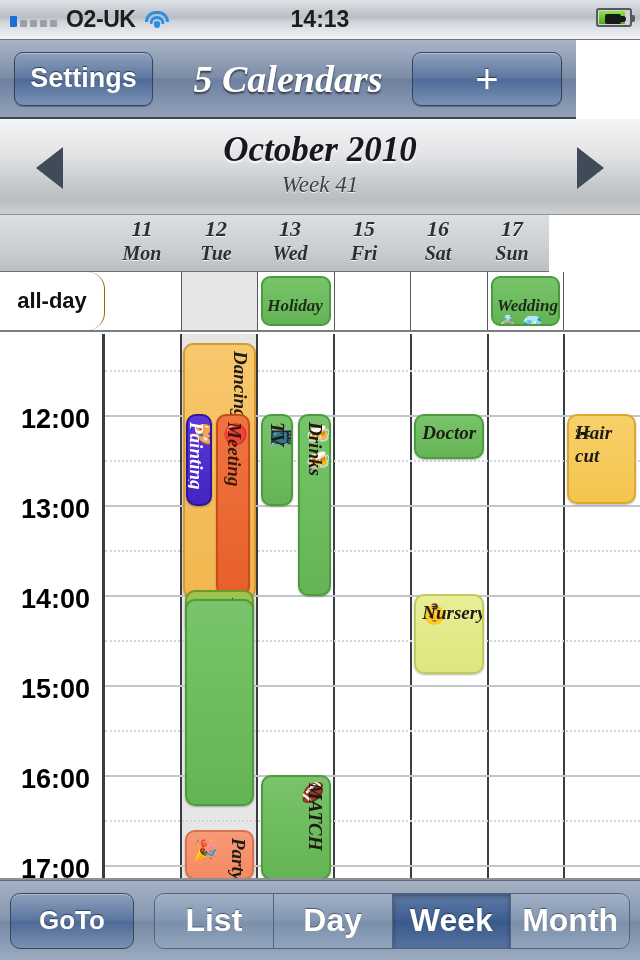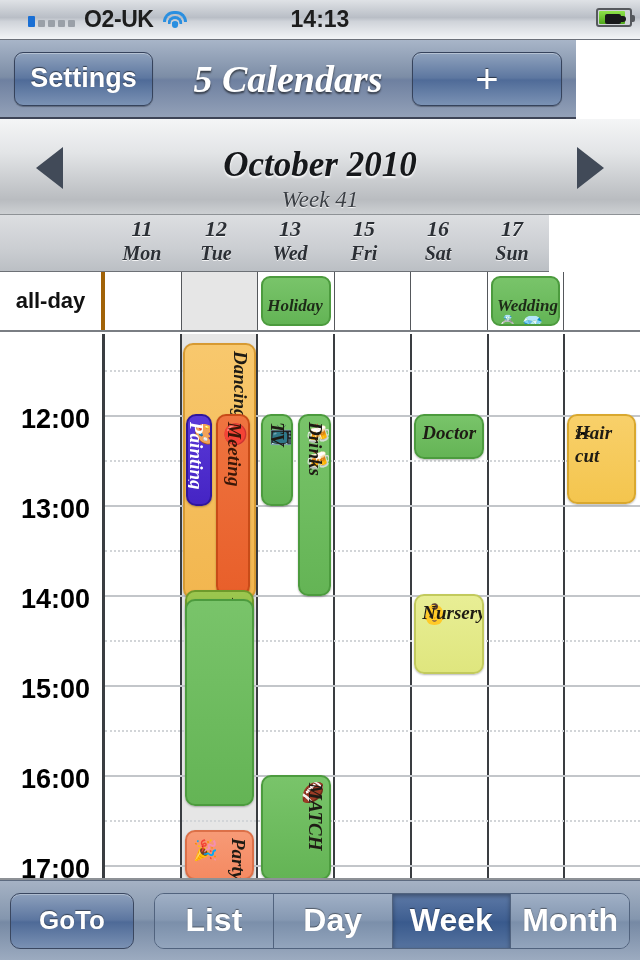--- a/index.html
+++ b/index.html
@@ -9,21 +9,21 @@
     background: #fff;
     overflow: hidden;
   }
   #app { position: relative; width: 640px; height: 960px; }
 
   
   .statusbar {
     position: absolute; left: 0; top: 0; width: 640px; height: 40px;
     background: linear-gradient(to bottom, #dfe2e6 0%, #b9bec6 45%, #cfd3d9 55%, #f2f4f6 100%);
     border-bottom: 1px solid #6b7079;
-    display: flex; align-items: center; padding-left: 18px;
+    display: flex; align-items: center;
   }
   .sb-left { display: flex; align-items: center; padding-left: 10px; gap: 9px; }
   .sig-dots { display: flex; align-items: flex-end; gap: 3px; height: 14px; }
   .sig-dots i { display:block; width: 7px; height: 7px; background: #9aa0a8; border-radius:1px; }
   .sig-dots i.on { background: #1a6fd4; height: 11px; }
   .carrier { font-size: 23px; font-weight: bold; color: #1d1d1d; letter-spacing: -0.4px; }
   .wifi { position: relative; width: 24px; height: 17px; }
   .wifi span { position:absolute; left:50%; transform: translateX(-50%);
     border: 3px solid #2a8fe0; border-bottom: none; border-radius: 22px 22px 0 0; }
   .wifi .w3 { width: 24px; height: 11px; top: 0; }
@@ -75,21 +75,21 @@
   
   .monthbar {
     position: absolute; left:0; top: 119px; width: 640px; height: 96px;
     background: linear-gradient(to bottom, #f4f5f6 0%, #e3e5e7 35%, #b9bcc0 85%, #cdd0d3 100%);
     border-bottom: 1px solid #8e9296;
   }
   .arrow { position:absolute; top: 28px; width:0; height:0; cursor:pointer; }
   .arrow.left  { left: 36px;  border-top: 21px solid transparent; border-bottom: 21px solid transparent; border-right: 27px solid #414a58; }
   .arrow.right { right: 36px; border-top: 21px solid transparent; border-bottom: 21px solid transparent; border-left: 27px solid #414a58; }
   .month-title {
-    text-align:center; padding-top: 26px;
+    text-align:center; padding-top: 11px;
     font-family: "Liberation Serif", serif; font-style: italic; font-weight: bold;
     font-size: 35px; color: #16181b; text-shadow: 0 2px 2px rgba(255,255,255,.95);
   }
   .week-title {
     text-align:center; margin-top: 2px;
     font-family: "Liberation Serif", serif; font-style: italic;
     font-size: 23px; color: #3b3f45; text-shadow: 0 1px 1px rgba(255,255,255,.95);
   }
 
   
@@ -110,21 +110,21 @@
   .dayhdr .dnam { font-size: 20px; font-weight: bold; line-height: 24px; }
 
   
   .allday {
     position:absolute; left:0; top:272px; width:640px; height:60px;
     background:#fff; border-bottom: 2px solid #7a7e83;
     display:flex;
   }
   .allday .label {
     width:105px; flex:none; display:flex; align-items:center; justify-content:center;
-    font-size: 22px; font-weight: bold; color:#111; border-right:4px solid #a16207;
+    font-size: 22px; font-weight: bold; color:#111; border-right:1px solid #a16207;border-radius:17px;
   }
   .allday .adcell { flex:1; position:relative; border-right:1px solid #55585c; }
   .allday .adcell.today { background:#e6e6e6; }
   .allday .adcell:last-child { border-right:none; }
 
   .adevt {
     position:absolute; left:3px; right:3px; top:4px; bottom:4px;
     border-radius: 9px; border: 2px solid #4c9b3e;
     background: linear-gradient(to bottom,#79c46a,#63b455);
     overflow:hidden; padding: 18px 4px;

